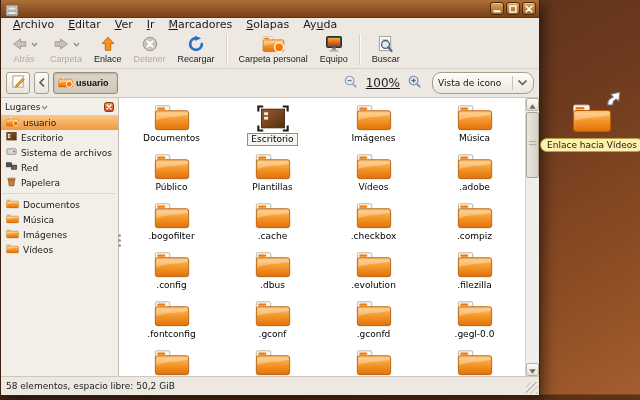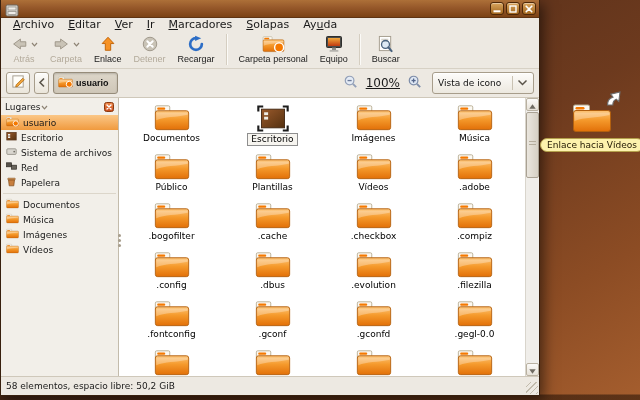--- a/index.html
+++ b/index.html
@@ -40,21 +40,21 @@
   .sqbtn{height:22px;width:24px;box-sizing:border-box;border:1px solid #a79d8b;border-radius:3px;
     background:linear-gradient(180deg,#fdfcfa,#eae5da);box-shadow:inset 0 1px 0 #fff;
     display:flex;align-items:center;justify-content:center;padding:0;}
   .sqbtn.narrow{width:15px;}
   .crumb{height:22px;box-sizing:border-box;border:1px solid #968c7a;border-radius:3px;
     background:linear-gradient(180deg,#ddd6c9,#cfc7b8);box-shadow:inset 0 1px 2px rgba(0,0,0,.18);
     display:flex;align-items:center;gap:3px;padding:0 8px 0 4px;font-size:9px;font-weight:bold;color:#111;}
   .spacer{flex:1;}
   .flatbtn{border:none;background:none;padding:1px;display:flex;align-items:center;}
   .zoomlevel{font-size:12px;color:#1a1a1a;margin:0 2px;text-decoration:underline;}
-  .combo{height:22px;box-sizing:border-box;min-width:102px;border:1px solid #a79d8b;border-radius:3px;
+  .combo{height:22px;box-sizing:border-box;min-width:102px;border:1px solid #a79d8b;border-radius:9px;
     background:linear-gradient(180deg,#fdfcfa,#ece8df);box-shadow:inset 0 1px 0 #fff;
     display:flex;align-items:center;padding:0 5px;font-size:9px;color:#111;margin-left:4px;}
   .combo .cval{flex:1;}
   .combosep{width:1px;height:14px;background:#c9c2b3;margin:0 4px 0 6px;}
 
   .content{flex:1;min-height:0;display:flex;border-top:1px solid #cfc8ba;}
   .sidebar{width:118px;flex:none;box-sizing:border-box;border-right:1px solid #c3bbab;background:#f2efe9;
     display:flex;flex-direction:column;position:relative;}
   .sidehead{height:17px;flex:none;display:flex;align-items:center;padding:0 4px;gap:3px;}
   .shl{font-size:9px;color:#222;display:flex;align-items:center;flex:1;}

